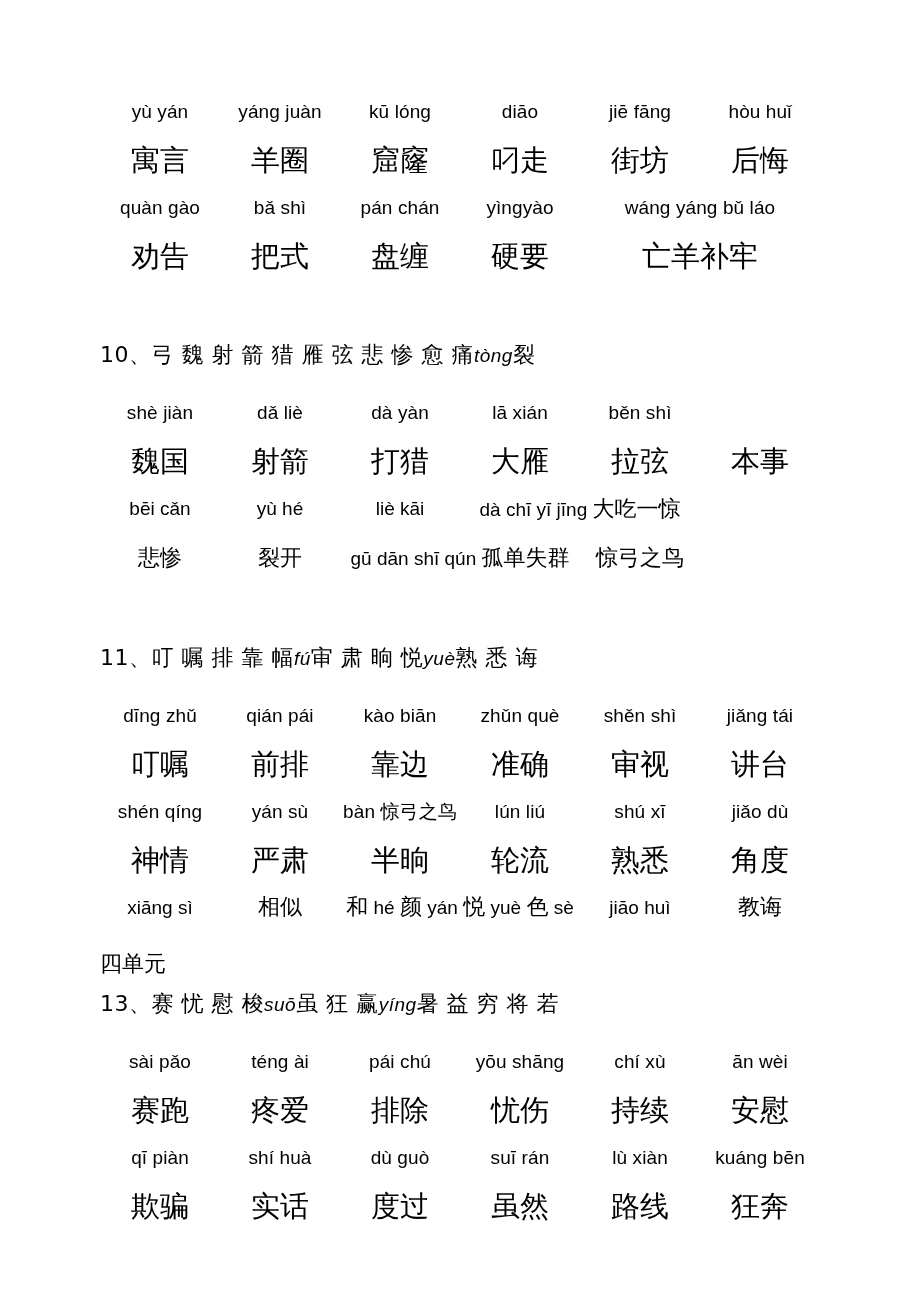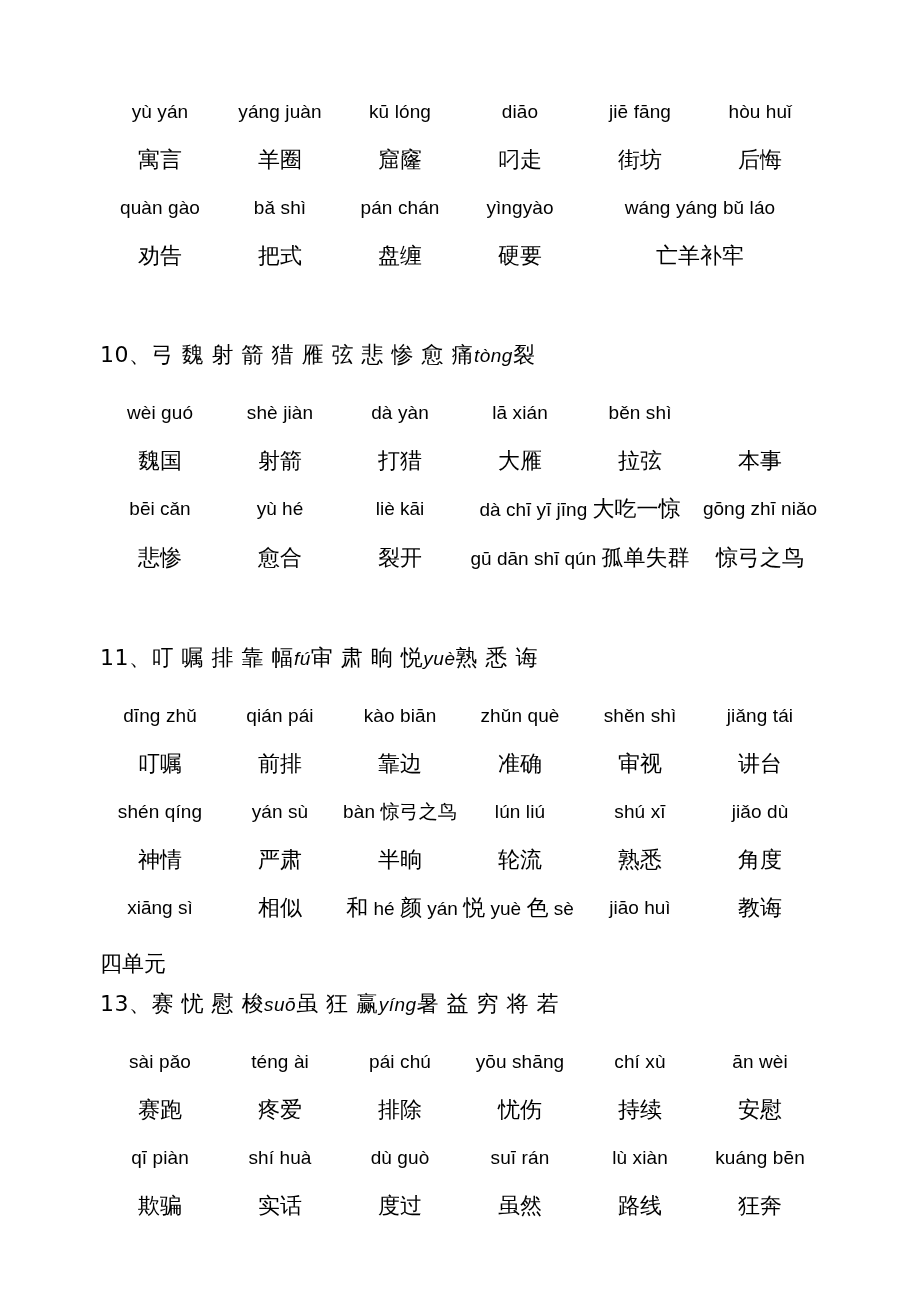--- a/index.html
+++ b/index.html
@@ -32,21 +32,21 @@
     text-align: center;
     white-space: nowrap;
   }
 
   .py-row .cell {
     font-size: 19px;
     line-height: 48px;
     letter-spacing: 0.1px;
   }
   .hz-row .cell {
-    font-size: 22px;
+    font-size: 29px;
     line-height: 48px;
     font-family: "DejaVu Sans", "Liberation Sans", sans-serif;
   }
 
   
   .heading {
     font-size: 22px;
     line-height: 38px;
     font-family: "DejaVu Sans", "Liberation Sans", sans-serif;
     white-space: nowrap;
@@ -76,21 +76,21 @@
   }
   .mix-row .cell { line-height: 48px; }
 
   
   .inter {
     font-size: 19px;
     white-space: nowrap;
   }
   .inter .hz {
     font-size: 22px;
-    font-family: Liberation Serif, serif;
+    font-family: Liberation Mono, monospace;
   }
 
   .hdr-py {
     font-size: 19px;
     font-family: "Liberation Sans", "DejaVu Sans", sans-serif;
     font-style: italic;
   }
 </style>
 </head>
 <body>
@@ -135,47 +135,45 @@
   </div>
 
   <div class="gap-lg"></div>
 
   <div class="section">
     <div class="heading"><span>10、</span><span>弓 魏 射 箭 猎 雁 弦 悲 惨 愈 痛</span><span class="hdr-py">tòng</span><span>裂</span></div>
 
     <div class="gap-sm"></div>
 
     <div class="grid6 py-row">
-      <div class="cell">wèi guó</div>
       <div class="cell">shè jiàn</div>
+      <div class="cell">dǎ liè</div>
       <div class="cell">dà yàn</div>
       <div class="cell">lā xián</div>
       <div class="cell">běn shì</div>
     </div>
 
     <div class="grid6 hz-row">
       <div class="cell">魏国</div>
       <div class="cell">射箭</div>
       <div class="cell">打猎</div>
       <div class="cell">大雁</div>
       <div class="cell">拉弦</div>
       <div class="cell">本事</div>
     </div>
 
     <div class="grid6 mix-row">
       <div class="cell mix"><span>bēi cǎn</span></div>
       <div class="cell mix"><span>yù hé</span></div>
       <div class="cell mix"><span>liè kāi</span></div>
       <div class="cell mix span2"><span>dà chī yī jīng </span><span class="hz">大吃一惊</span></div>
-      <div class="cell mix"><span>gōng zhī niǎo</span></div>
     </div>
 
     <div class="grid6 mix-row">
       <div class="cell mix"><span class="hz">悲惨</span></div>
-      <div class="cell mix"><span class="hz">愈合</span></div>
       <div class="cell mix"><span class="hz">裂开</span></div>
       <div class="cell mix span2"><span>gū dān shī qún </span><span class="hz">孤单失群</span></div>
       <div class="cell mix"><span class="hz">惊弓之鸟</span></div>
     </div>
   </div>
 
   <div class="gap-lg"></div>
 
   <div class="section">
     <div class="heading"><span>11、</span><span>叮 嘱 排 靠 幅</span><span class="hdr-py">fú</span><span>审 肃 晌 悦</span><span class="hdr-py">yuè</span><span>熟 悉 诲</span></div>

